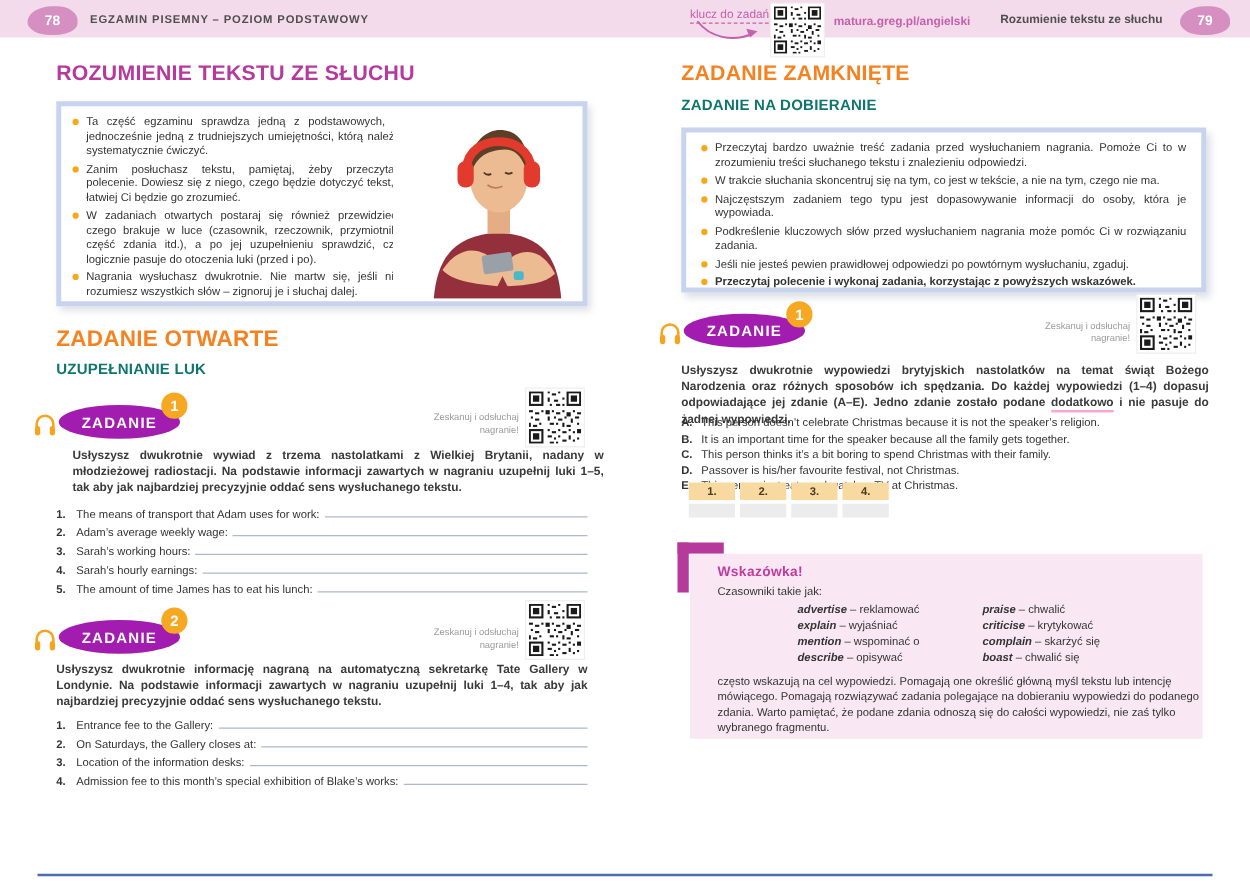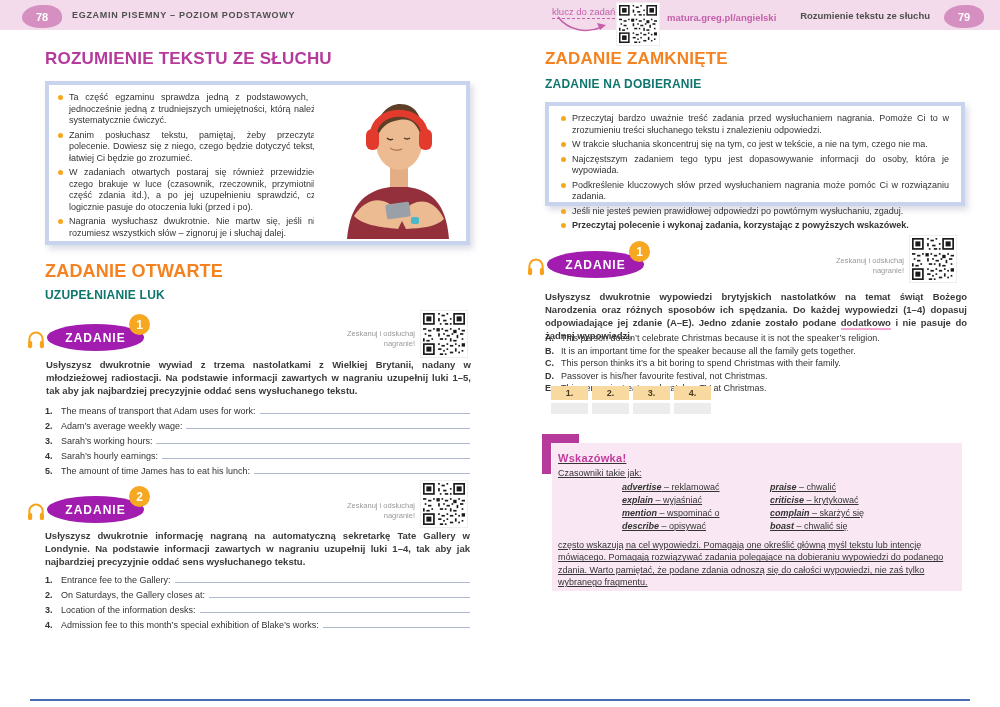--- a/index.html
+++ b/index.html
@@ -62,21 +62,21 @@
   .opt { display:flex; font-size:9px; line-height:12.6px; color:#333; }
   .opt-letter { font-weight:bold; width:16px; flex:none; }
   .ans-table { position:absolute; left:551px; top:386px; }
   .ans-row { display:flex; gap:4px; }
   .ans-h { width:37px; height:14px; background:#f8d9a0; font-size:9px; font-weight:bold; color:#4a3b22;
            display:flex; align-items:center; justify-content:center; }
   .ans-c { width:37px; height:11px; background:#ececec; margin-top:3px; }
 
   
   .bracket { position:absolute; background:#b63a9b; }
-  .hint-box { position:absolute; left:552px; top:443px; width:410px; height:148px; background:#f9e8f3; box-sizing:border-box; padding:9px 6px;text-decoration:underline; }
+  .hint-box { position:absolute; left:552px; top:443px; width:410px; height:148px; background:#f9e8f3; box-sizing:border-box; padding:9px 22px; }
   .hint-title { font-size:11px; font-weight:800; color:#c23a9e; letter-spacing:.3px; }
   .hint-intro { font-size:9px; margin-top:4px; color:#333; }
   .vocab-wrap { display:flex; margin-left:64px; margin-top:3px; }
   .vocab-col { width:148px; }
   .vocab-item { font-size:9px; line-height:13px; color:#333; }
   .vocab-term { font-weight:bold; font-style:italic; }
   .hint-outro { font-size:9px; line-height:1.38; margin-top:6px; text-align:left; color:#333; width:392px; }
 
   .photo-wrap { position:absolute; right:2px; bottom:2px; width:150px; height:148px; overflow:hidden; }
   .footer-line { position:absolute; left:30px; top:699px; width:940px; height:2px; background:#4a6cb0; }
@@ -224,21 +224,21 @@
   </div>
   <div class="qr-caption" style="left:329px; top:329px;">
     <div>Zeskanuj i odsłuchaj</div>
       <div>nagranie!</div>
   </div>
   <div class="qr-box" style="left:421px; top:311px; width:42px; height:42px;">
     <svg class="qr-svg">
         <use href="#qr"></use>
       </svg>
   </div>
-  <div class="instr" style="left:46px; top:359px; width:425px;">Usłyszysz dwukrotnie wywiad z trzema nastolatkami z Wielkiej Brytanii, nadany w młodzieżowej radiostacji. Na podstawie informacji zawartych w nagraniu uzupełnij luki 1–5, tak aby jak najbardziej precyzyjnie oddać sens wysłuchanego tekstu.</div>
+  <div class="instr" style="left:58px; top:359px; width:425px;">Usłyszysz dwukrotnie wywiad z trzema nastolatkami z Wielkiej Brytanii, nadany w młodzieżowej radiostacji. Na podstawie informacji zawartych w nagraniu uzupełnij luki 1–5, tak aby jak najbardziej precyzyjnie oddać sens wysłuchanego tekstu.</div>
 
   <div class="fill-row" style="top:402px;">
     <span class="fill-num">1.</span>
       <span class="fill-label">The means of transport that Adam uses for work:</span>
       <span class="fill-line"></span>
   </div>
   <div class="fill-row" style="top:417px;">
     <span class="fill-num">2.</span>
       <span class="fill-label">Adam’s average weekly wage:</span>
       <span class="fill-line"></span>
@@ -294,21 +294,21 @@
   </div>
   <div class="fill-row" style="top:616px;">
     <span class="fill-num">4.</span>
       <span class="fill-label">Admission fee to this month’s special exhibition of Blake’s works:</span>
       <span class="fill-line"></span>
   </div>
 
   <div class="section-title" style="left:545px; top:49px; font-size:17px;">ZADANIE ZAMKNIĘTE</div>
   <div class="subsection-title" style="left:545px; top:77px;">ZADANIE NA DOBIERANIE</div>
 
-  <div class="tip-box" style="left:545px; top:102px; width:420px; height:104px;">
+  <div class="tip-box" style="left:545px; top:102px; width:420px; height:132px;">
     <ul class="tips" style="padding:7px 12px;">
       <li class="tip"><span class="bullet"></span><span>Przeczytaj bardzo uważnie treść zadania przed wysłuchaniem nagrania. Pomoże Ci to w zrozumieniu treści słuchanego tekstu i znalezieniu odpowiedzi.</span></li>
       <li class="tip"><span class="bullet"></span><span>W trakcie słuchania skoncentruj się na tym, co jest w tekście, a nie na tym, czego nie ma.</span></li>
       <li class="tip"><span class="bullet"></span><span>Najczęstszym zadaniem tego typu jest dopasowywanie informacji do osoby, która je wypowiada.</span></li>
       <li class="tip"><span class="bullet"></span><span>Podkreślenie kluczowych słów przed wysłuchaniem nagrania może pomóc Ci w rozwiązaniu zadania.</span></li>
       <li class="tip"><span class="bullet"></span><span>Jeśli nie jesteś pewien prawidłowej odpowiedzi po powtórnym wysłuchaniu, zgaduj.</span></li>
       <li class="tip bold"><span class="bullet"></span><span>Przeczytaj polecenie i wykonaj zadania, korzystając z powyższych wskazówek.</span></li>
     </ul>
   </div>
 

